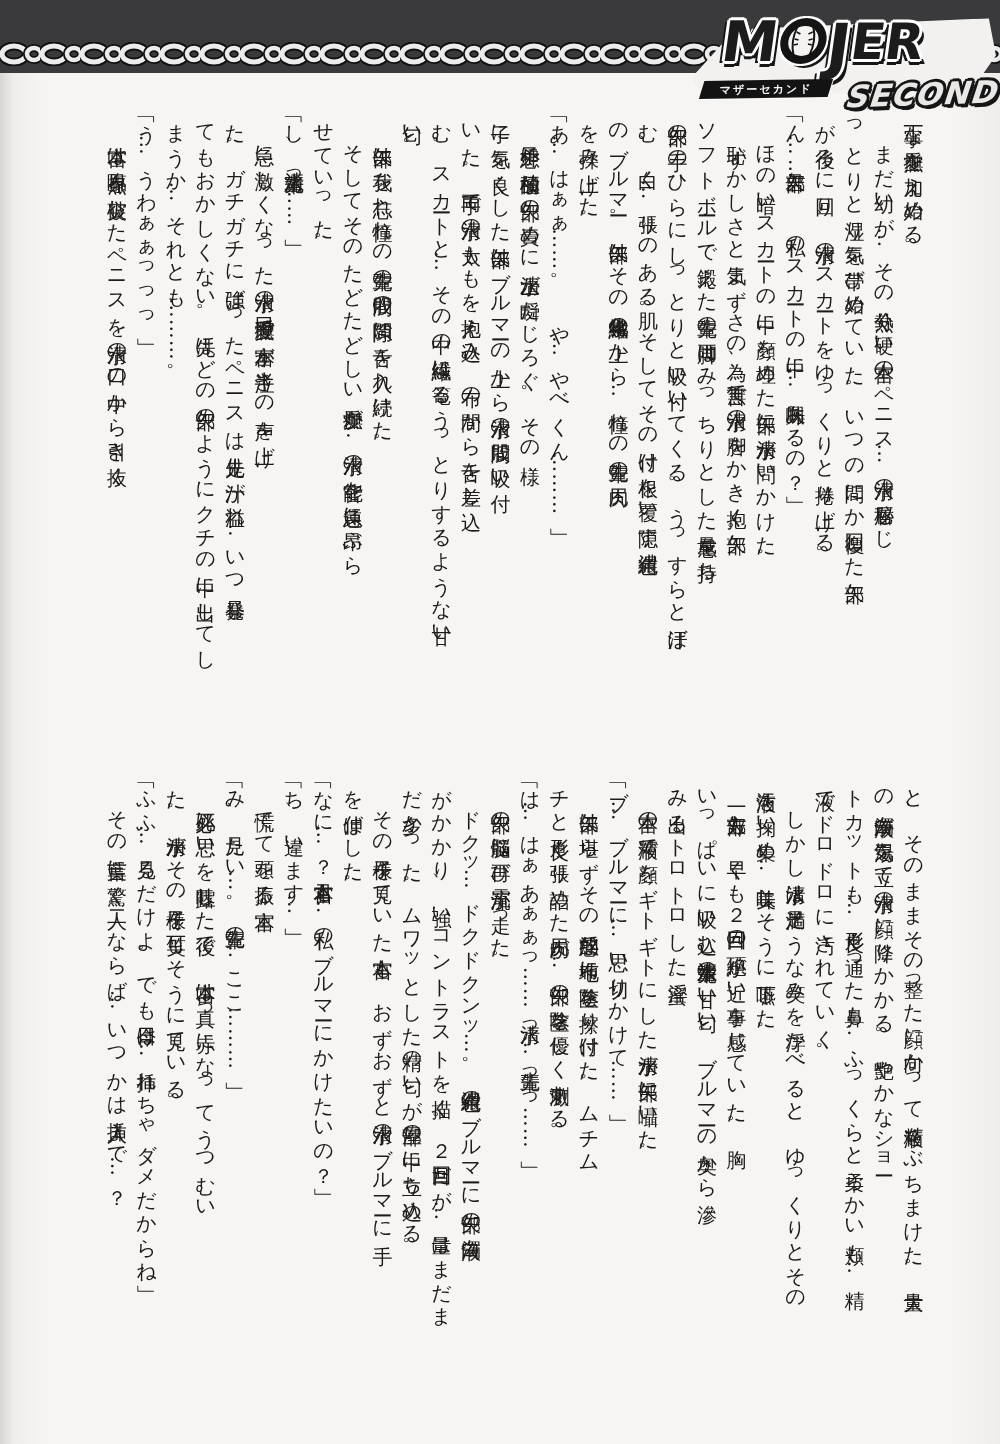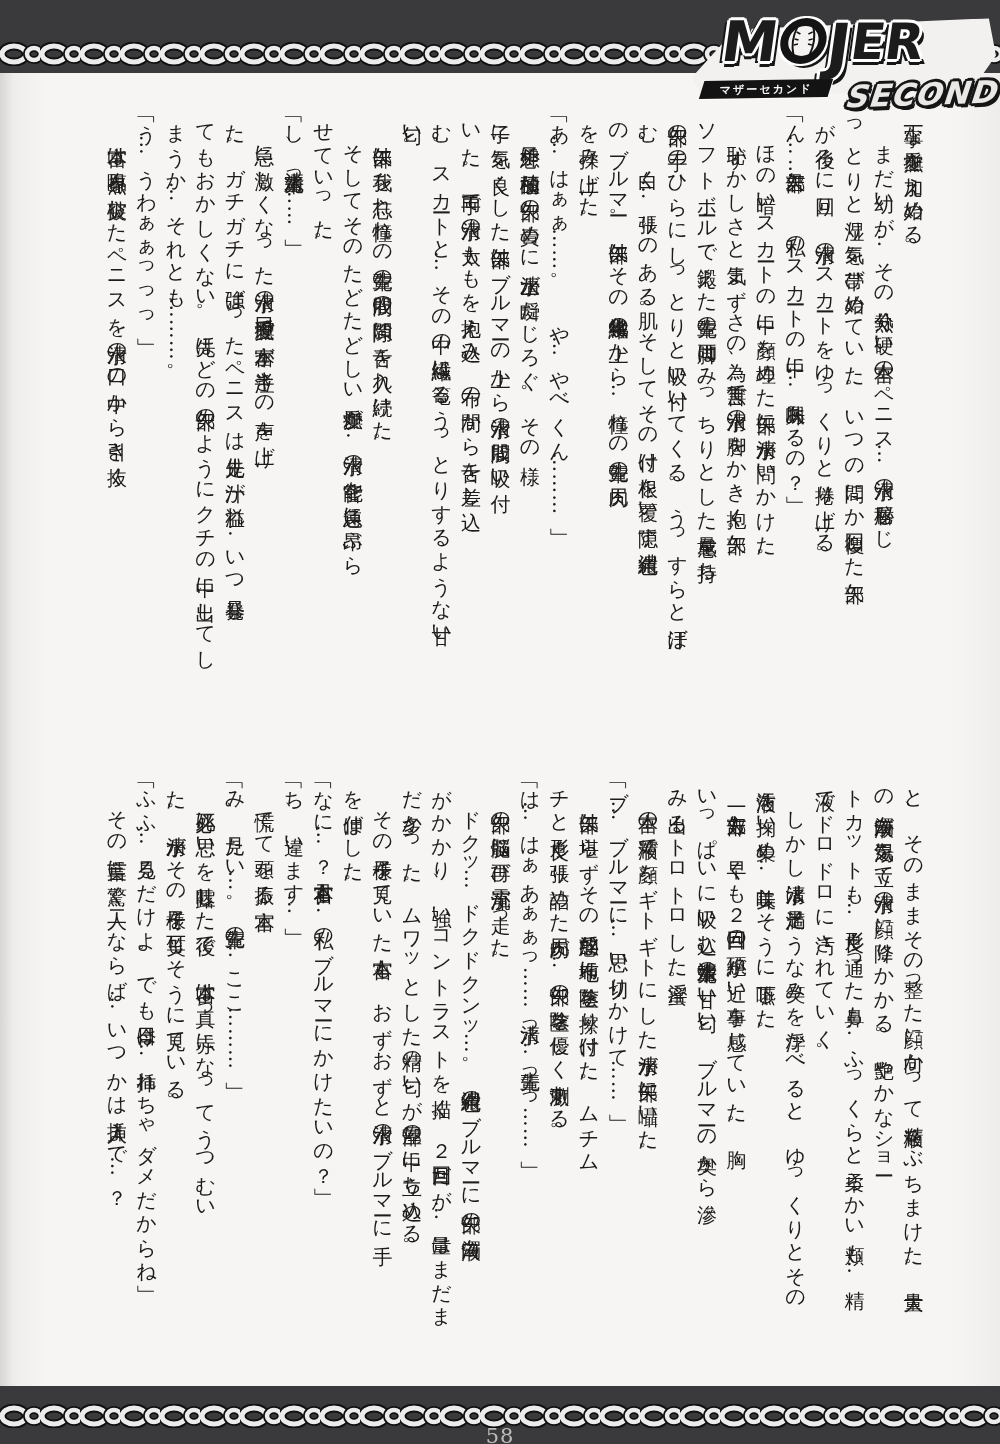--- a/index.html
+++ b/index.html
@@ -175,28 +175,14 @@
 を伸ばした。
 「なに…？宮本君も…私のブルマーにかけたいの？」
 「ち、違います…」
 　慌てて頭を振る宮本。
 「み、見たい…。先輩の…ここ………」
 　必死に思いを吐露した後で、宮本は真っ赤になってうつむい
 た。清水がその様子を可笑しそうに見ている。
 「ふふ…見るだけよ。でも今日は…挿れちゃダメだからね」
 　その言葉に驚く二人。ならば…いつかは挿入まで…？</div>
 
-  <div class="band band-bottom">
-    <svg class="chain-svg" width="1000" height="24" viewBox="0 0 1000 24">
-      <defs>
-        <pattern id="chainBottom" width="40" height="24" patternUnits="userSpaceOnUse">
-          <ellipse cx="14" cy="12" rx="12" ry="8" fill="none" stroke="#101010" stroke-width="9"></ellipse>
-          <ellipse cx="14" cy="12" rx="12" ry="8" fill="none" stroke="#ececec" stroke-width="5"></ellipse>
-          <ellipse cx="34" cy="12" rx="7" ry="6" fill="none" stroke="#101010" stroke-width="8"></ellipse>
-          <ellipse cx="34" cy="12" rx="7" ry="6" fill="none" stroke="#ececec" stroke-width="4.5"></ellipse>
-        </pattern>
-      </defs>
-      <rect x="0" y="0" width="1000" height="24" fill="url(#chainBottom)"></rect>
-    </svg>
-    <div class="page-number">58</div>
-  </div>
 
 </div>
 
 </body></html>

